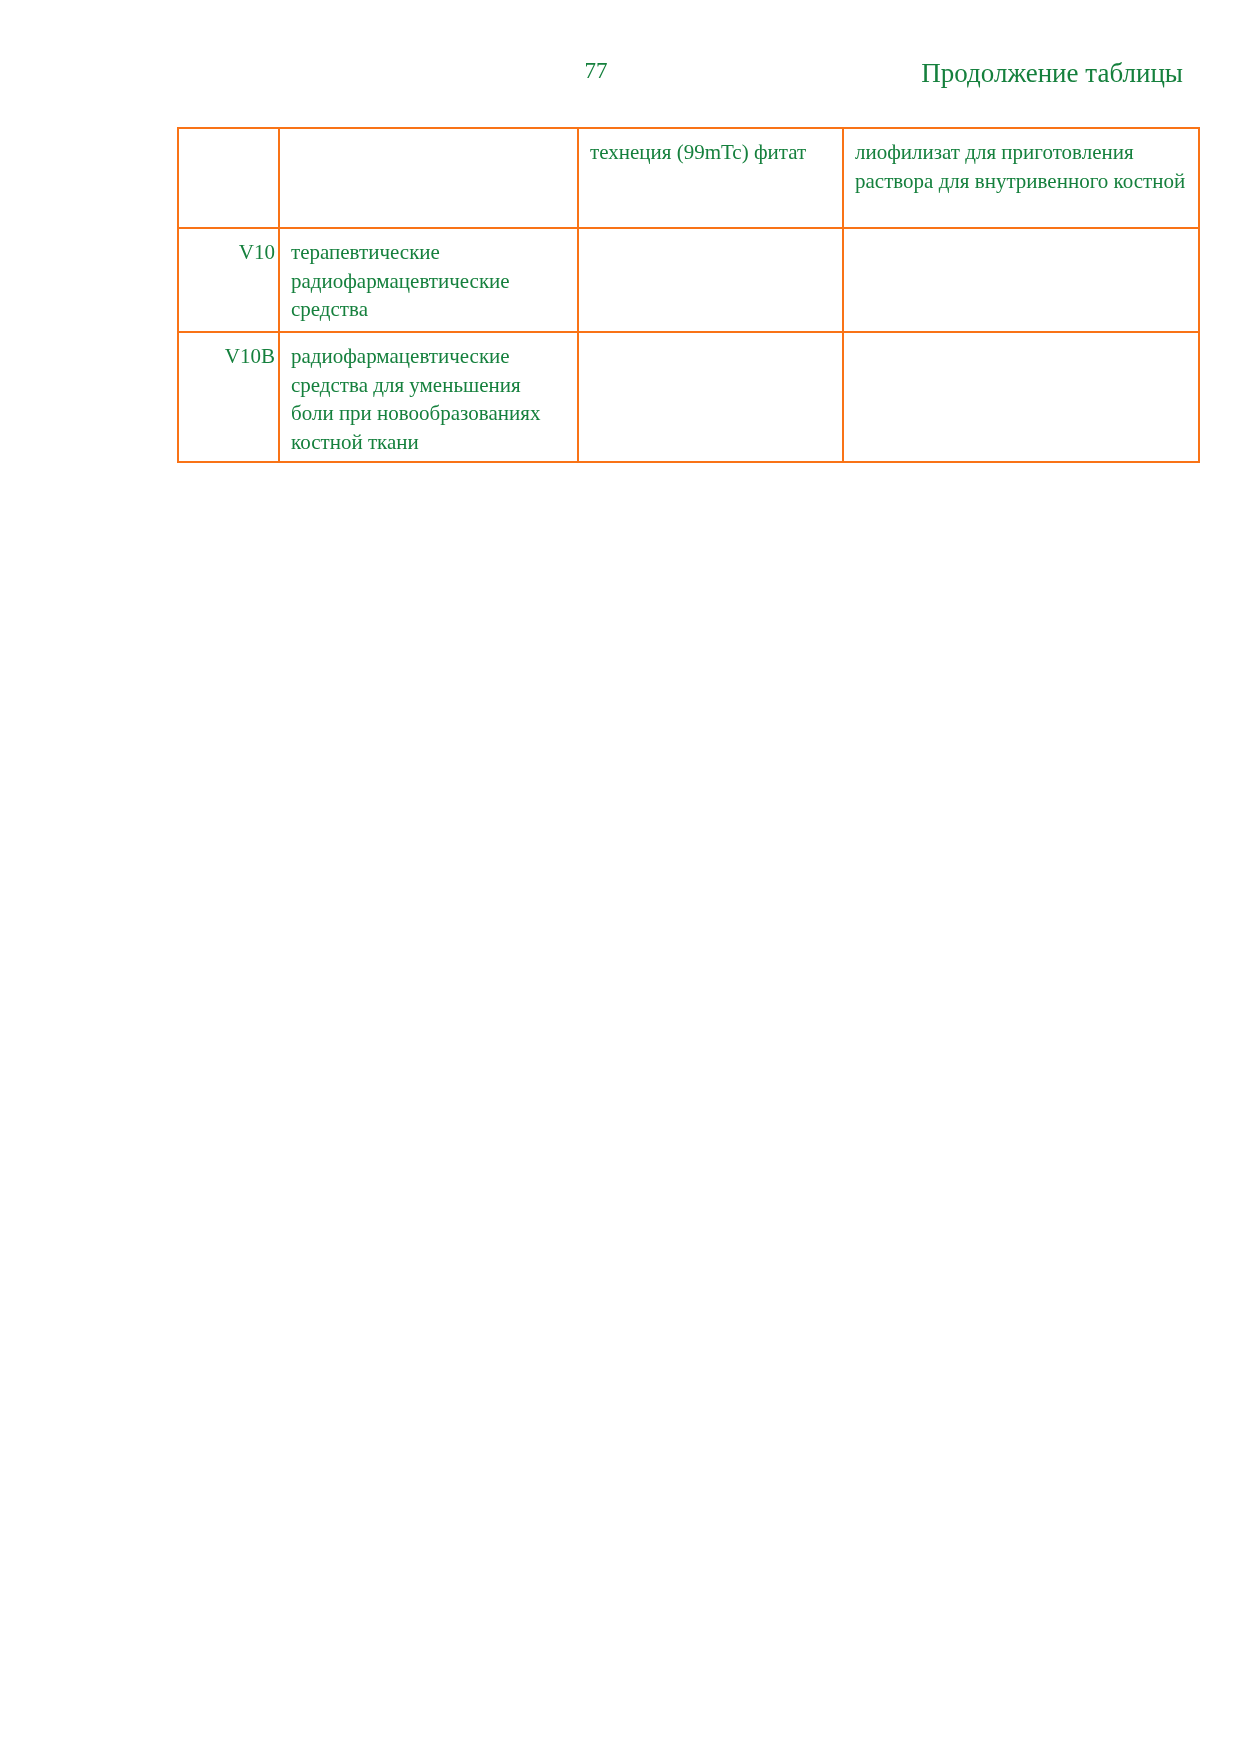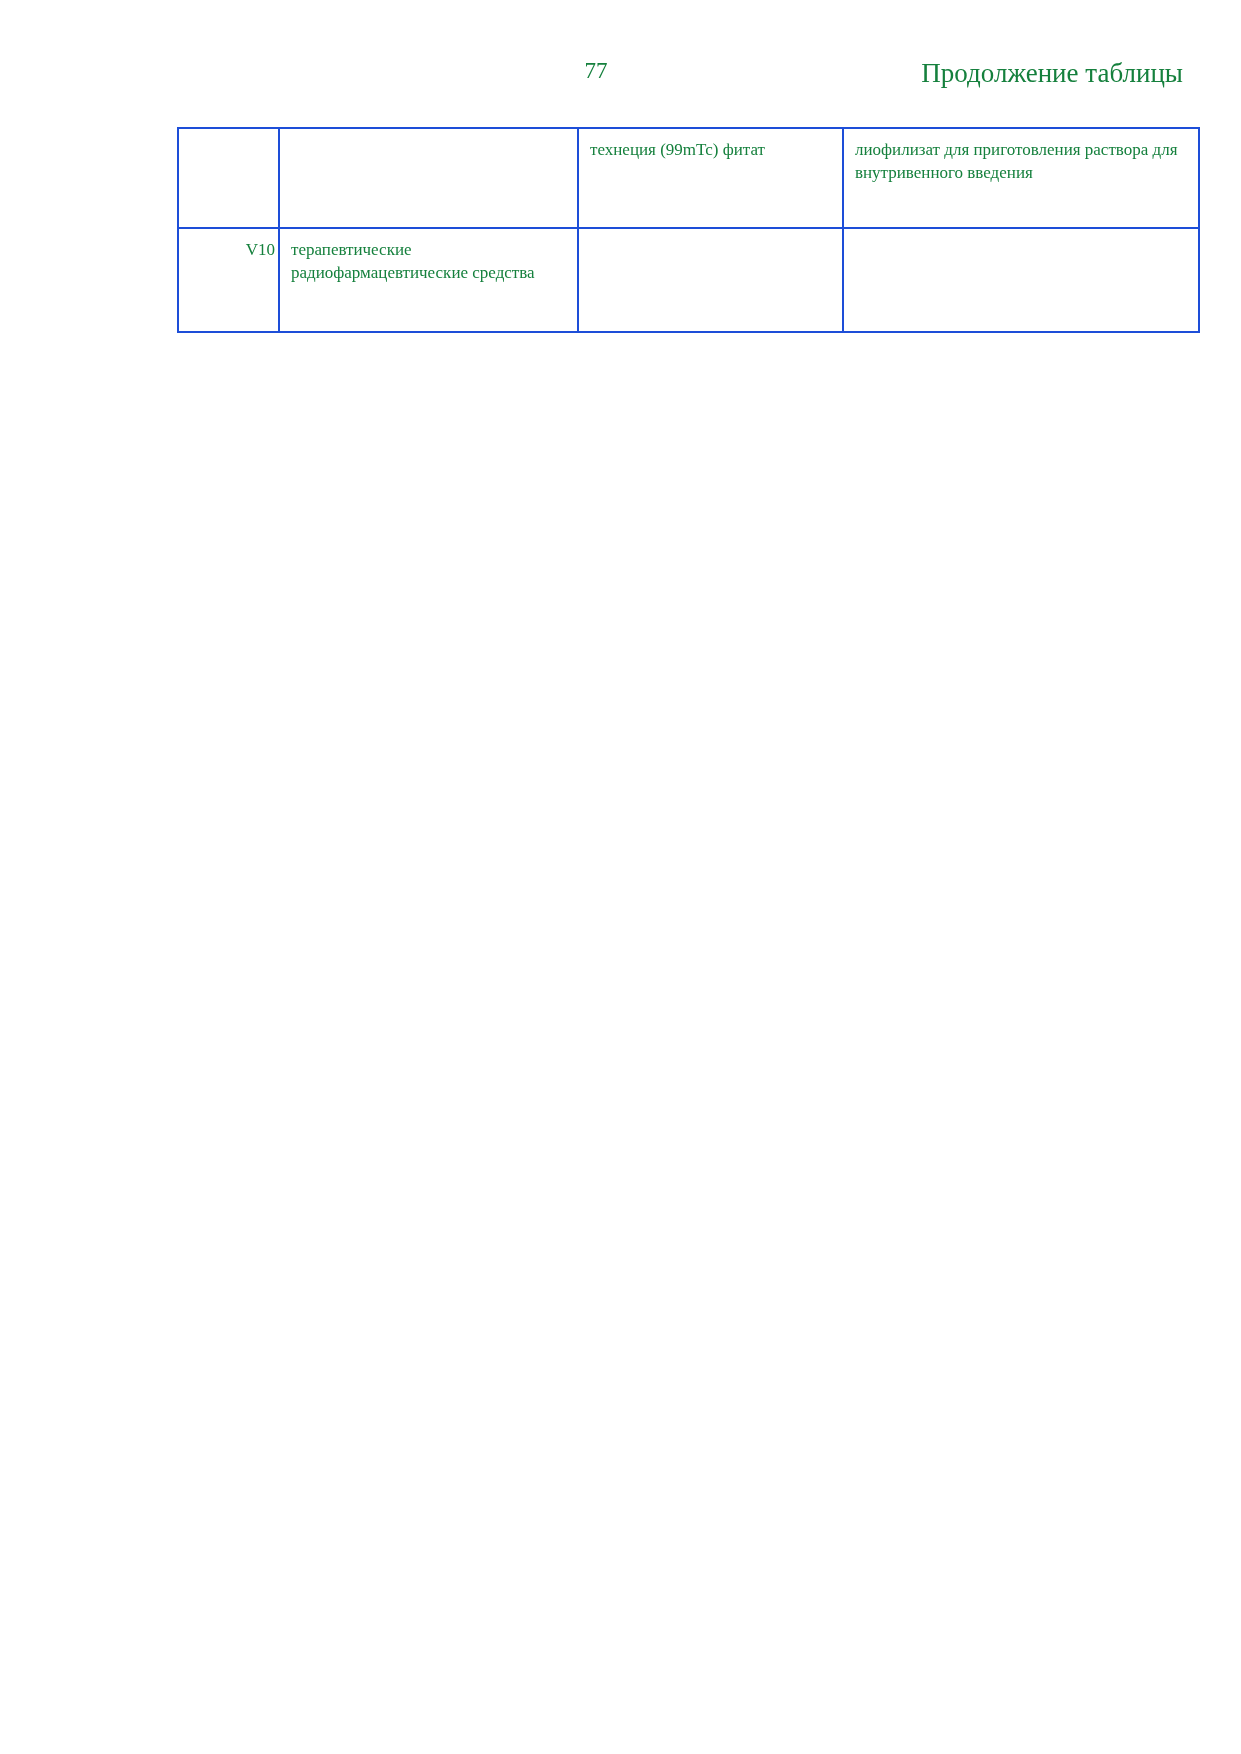--- a/index.html
+++ b/index.html
@@ -30,24 +30,24 @@
   }
   table.classification-table {
     position: absolute;
     left: 177px;
     top: 127px;
     width: 1021px;
     border-collapse: collapse;
     table-layout: fixed;
   }
   table.classification-table td {
-    border: 2px solid #1d4ed8;
+    border: 2px solid #f97316;
     vertical-align: top;
     padding: 9px 11px 5px 11px;
-    font-size: 17px;
+    font-size: 21px;
     line-height: 1.36;
     overflow: hidden;
   }
   table.classification-table td.code {
     text-align: right;
     padding-left: 3px;
     padding-right: 3px;
   }
   
   tr.r0 { height: 100px; }
@@ -71,24 +71,30 @@
       <col style="width:101px">
       <col style="width:299px">
       <col style="width:265px">
       <col style="width:356px">
     </colgroup>
     <tbody id="table-body">
         <tr class="r0">
       <td class="code"></td>
       <td></td>
       <td>технеция (99mTc) фитат</td>
-      <td>лиофилизат для приготовления раствора для внутривенного введения</td>
+      <td>лиофилизат для приготовления раствора для внутривенного костной</td>
     </tr>
         <tr class="r1">
       <td class="code">V10</td>
       <td>терапевтические радиофармацевтические средства</td>
+      <td></td>
+      <td></td>
+    </tr>
+        <tr class="r2">
+      <td class="code">V10B</td>
+      <td>радиофармацевтические средства для уменьшения боли при новообразованиях костной ткани</td>
       <td></td>
       <td></td>
     </tr>
       </tbody>
   </table>
 
 </div>
 
 </body></html>

